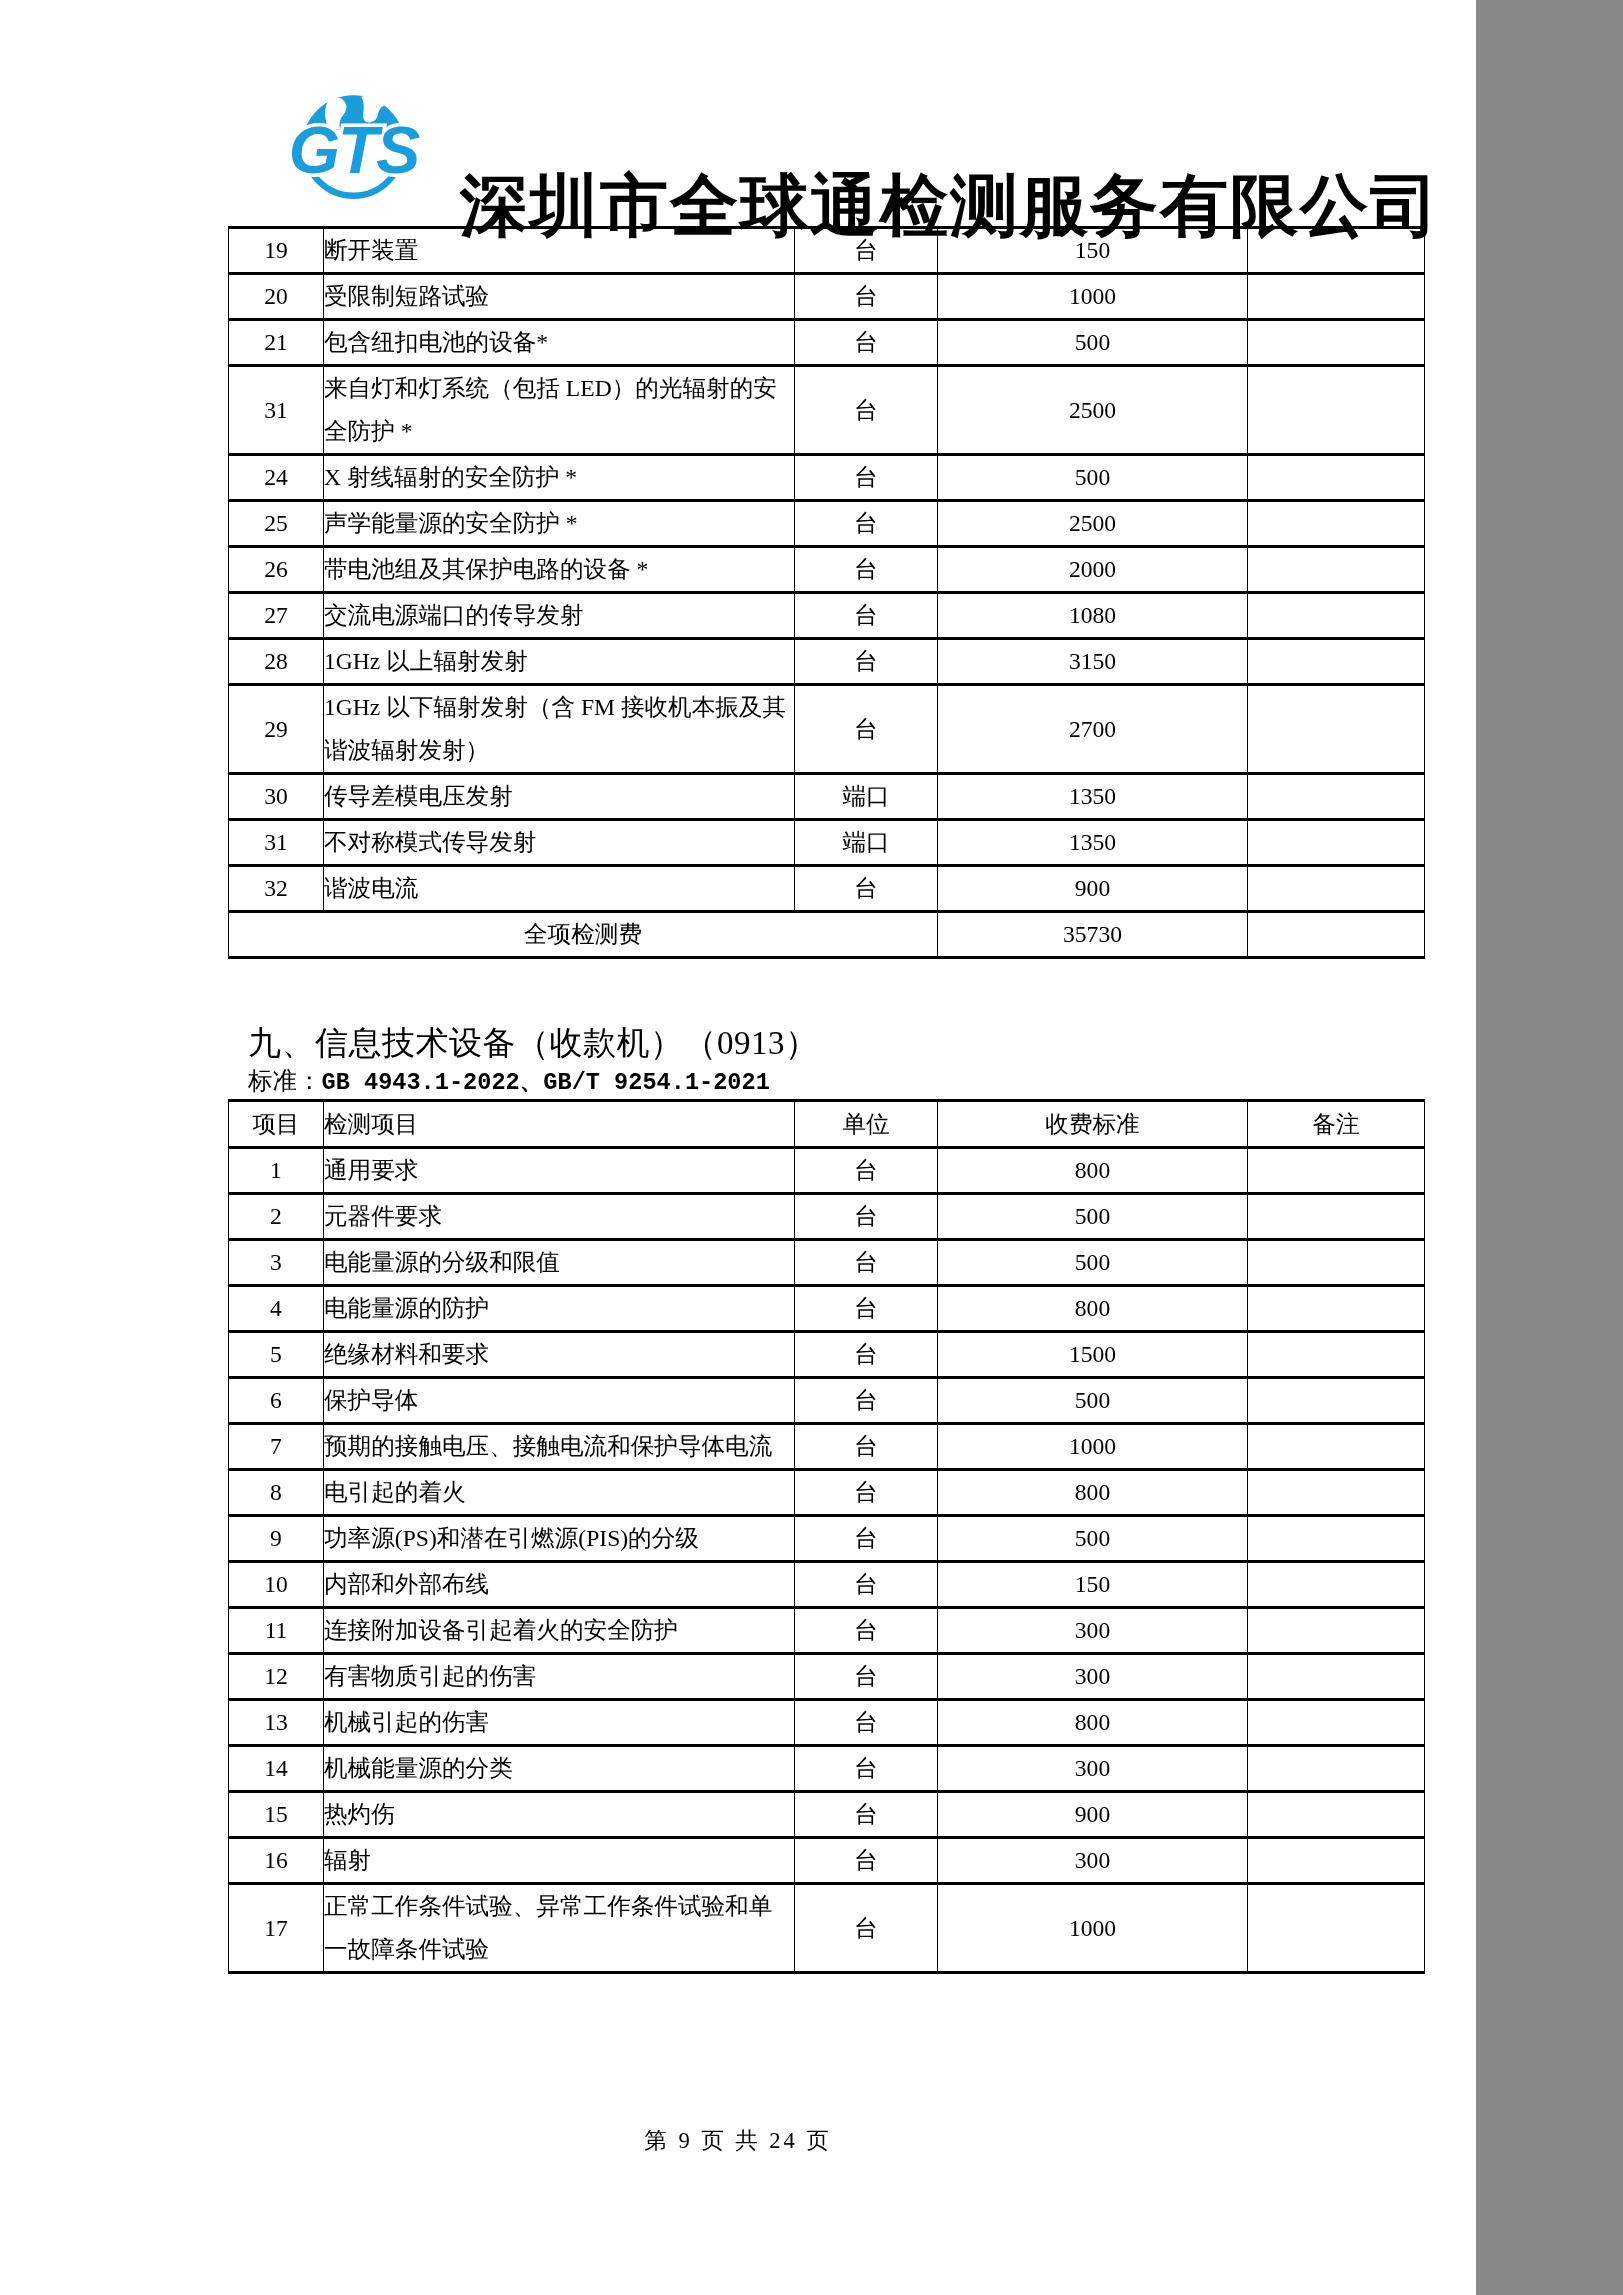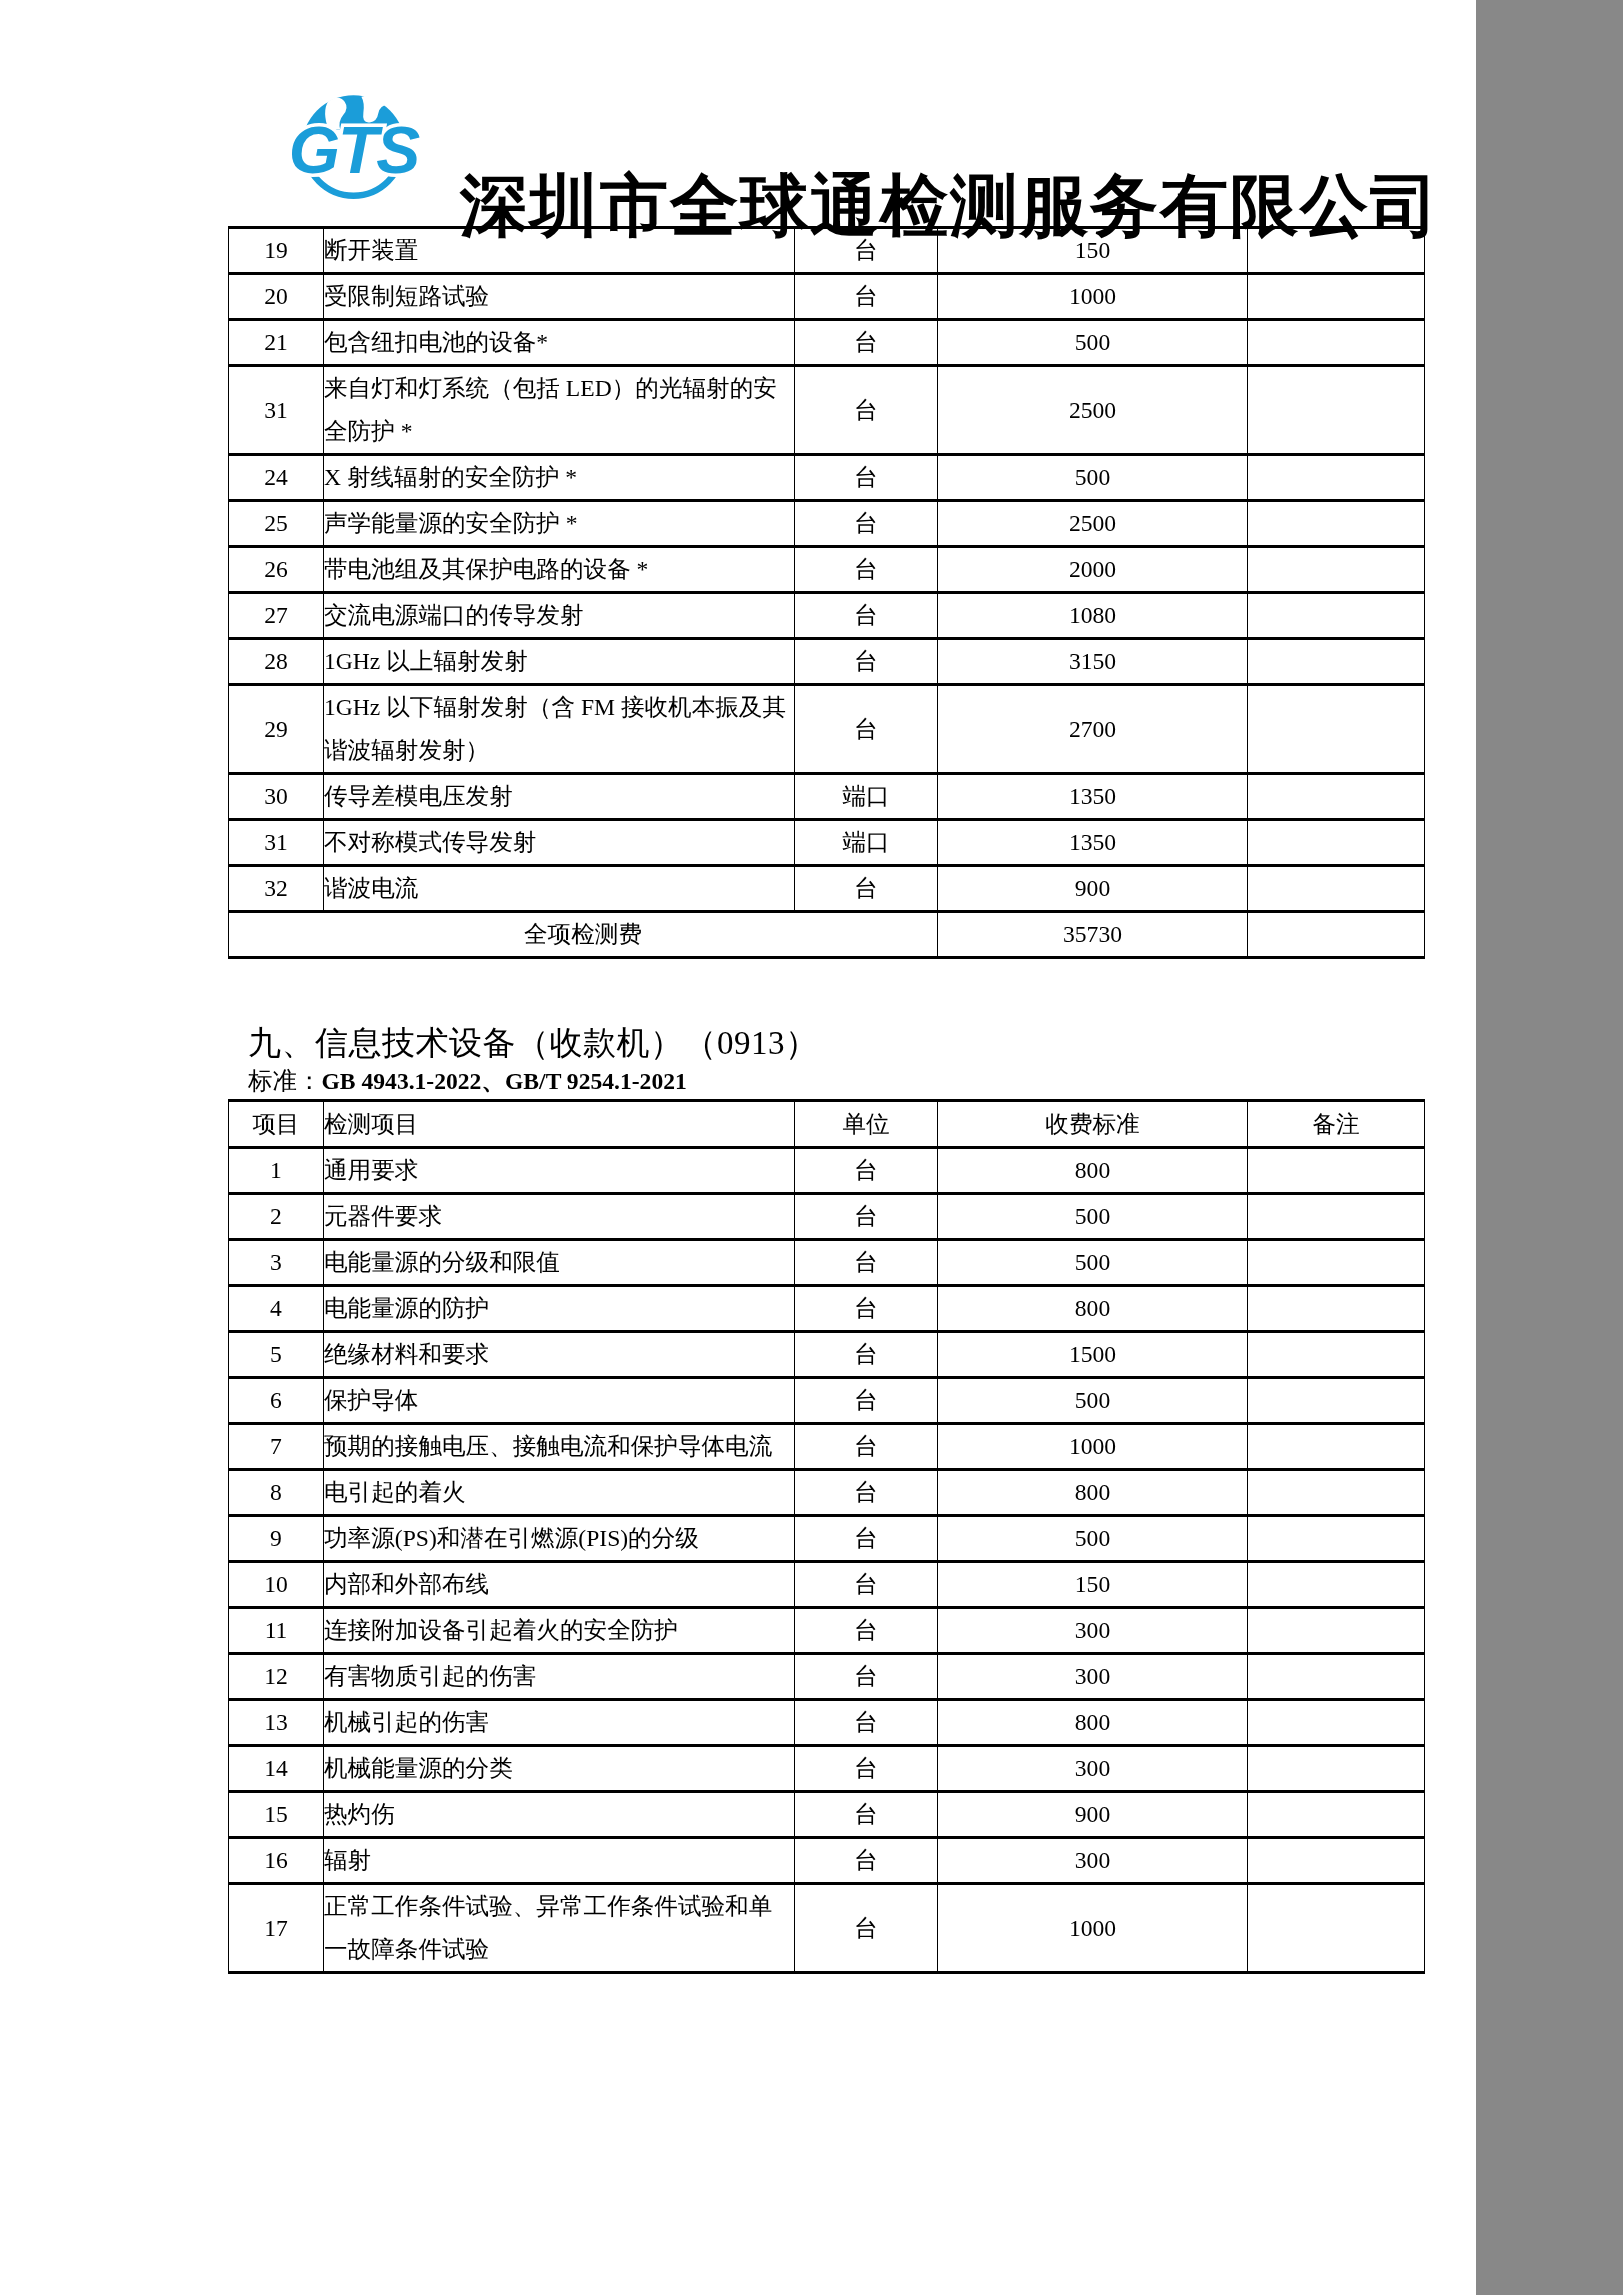--- a/index.html
+++ b/index.html
@@ -44,21 +44,21 @@
   
   .section-title{
     position:absolute;left:248px;top:1021px;
     font-size:33px;letter-spacing:0.5px;white-space:nowrap;
   }
   .standard-line{
     position:absolute;left:248px;top:1064px;
     font-size:24.5px;white-space:nowrap;
   }
   .standard-value{
-    font-family:Liberation Serif, serif;
+    font-family:Liberation Mono, monospace;
     font-weight:600;font-size:23.6px;letter-spacing:0px;
   }
   
   .page-footer{
     position:absolute;left:0;top:2125px;width:100%;
     text-align:center;font-size:22.6px;letter-spacing:2.9px;
   }
 </style>
 </head>
 <body>
@@ -336,15 +336,16 @@
         <tr>
           <td class="cell-no">17</td>
           <td class="cell-item">正常工作条件试验、异常工作条件试验和单一故障条件试验</td>
           <td class="cell-unit">台</td>
           <td class="cell-fee">1000</td>
           <td class="cell-remark"></td>
         </tr>
       </tbody>
   </table>
 
+  <div class="page-footer">第 9 页 共 24 页</div>
 
 </div>
 
 
 </body></html>

